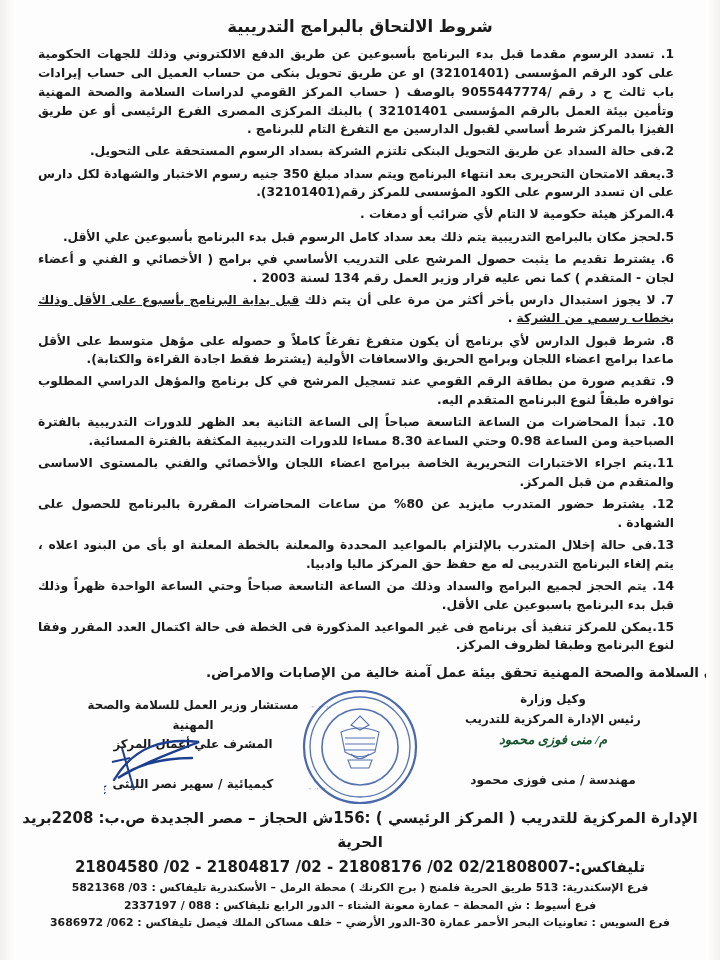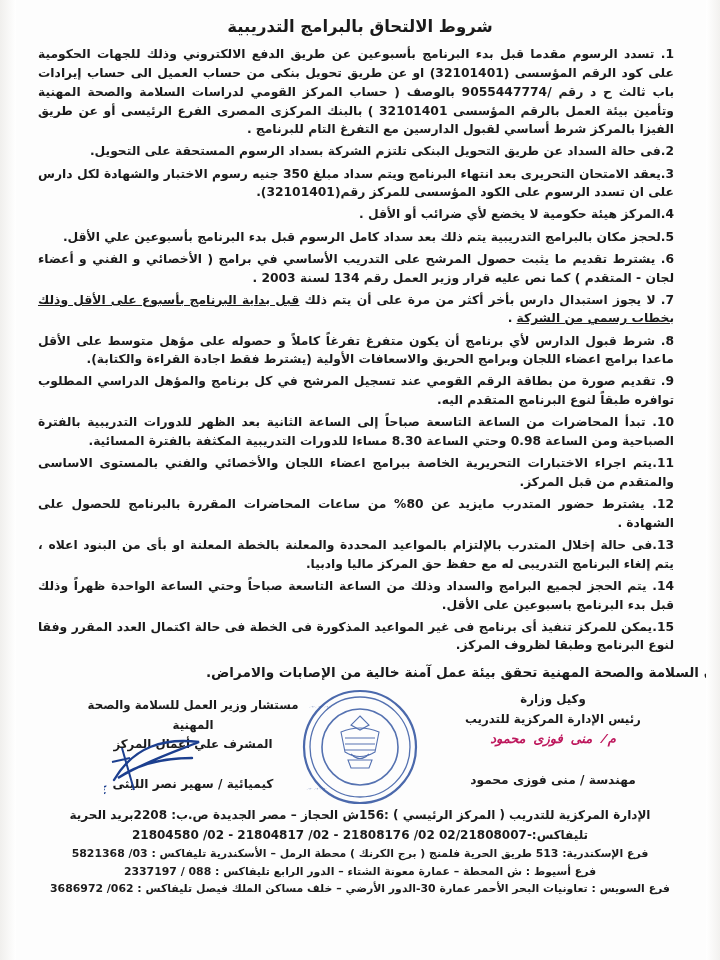--- a/index.html
+++ b/index.html
@@ -97,23 +97,23 @@
     line-height: 1.65;
   }
   .sig-right { right: 62px; top: 2px; width: 210px; }
   .sig-left  { left: 78px; top: 8px; width: 230px; }
   .sig-name {
     margin-top: 20px;
     font-size: 12.2px;
     font-weight: bold;
   }
   .handwriting {
-    font-family: Liberation Mono, monospace;
+    font-family: Liberation Serif, serif;
     font-style: italic;
-    color: #be185d;
+    color: #14532d;
     font-size: 13px;
     letter-spacing: 1px;
   }
   .scribble {
     position: absolute;
     left: 26px;
     top: 32px;
     width: 150px;
     height: 70px;
   }
@@ -126,21 +126,21 @@
     width: 118px;
     height: 118px;
   }
 
   .footer {
     margin-top: 6px;
     direction: rtl;
     text-align: center;
   }
   .footer-main {
-    font-size: 12px;
+    font-size: 15px;
     font-weight: bold;
     line-height: 1.62;
   }
   .footer-branch {
     font-size: 10.9px;
     font-weight: bold;
     line-height: 1.62;
   }
 </style>
 </head>
@@ -149,21 +149,21 @@
 <div class="page">
   <div class="scan-edge-left"></div>
   <div class="scan-edge-right"></div>
 
   <div class="doc-title">شروط الالتحاق بالبرامج التدريبية</div>
 
   <div class="clauses">
     <div class="clause"><span class="num">1.</span> <span>تسدد الرسوم مقدما قبل بدء البرنامج بأسبوعين عن طريق الدفع الالكتروني وذلك للجهات الحكومية على كود الرقم المؤسسى (32101401) او عن طريق تحويل بنكى من حساب العميل الى حساب إيرادات باب ثالث ح د رقم /9055447774 بالوصف ( حساب المركز القومي لدراسات السلامة والصحة المهنية وتأمين بيئة العمل بالرقم المؤسسى 32101401 ) بالبنك المركزى المصرى الفرع الرئيسى أو عن طريق الفيزا بالمركز شرط أساسي لقبول الدارسين مع التفرغ التام للبرنامج .</span></div>
     <div class="clause"><span class="num">2.</span><span>فى حالة السداد عن طريق التحويل البنكى تلتزم الشركة بسداد الرسوم المستحقة على التحويل.</span></div>
     <div class="clause"><span class="num">3.</span><span>يعقد الامتحان التحريرى بعد انتهاء البرنامج ويتم سداد مبلغ 350 جنيه رسوم الاختبار والشهادة لكل دارس على ان تسدد الرسوم على الكود المؤسسى للمركز رقم(32101401).</span></div>
-    <div class="clause"><span class="num">4.</span><span>المركز هيئة حكومية لا يخضع لأي ضرائب أو الأقل .</span></div>
+    <div class="clause"><span class="num">4.</span><span>المركز هيئة حكومية لا التام لأي ضرائب أو دمغات .</span></div>
     <div class="clause"><span class="num">5.</span><span>لحجز مكان بالبرامج التدريبية يتم ذلك بعد سداد كامل الرسوم قبل بدء البرنامج بأسبوعين علي الأقل.</span></div>
     <div class="clause"><span class="num">6.</span> <span>يشترط تقديم ما يثبت حصول المرشح على التدريب الأساسي في برامج ( الأخصائي و الفني و أعضاء لجان - المتقدم ) كما نص عليه قرار وزير العمل رقم 134 لسنة 2003 .</span></div>
     <div class="clause"><span class="num">7.</span> <span>لا يجوز استبدال دارس بأخر أكثر من مرة على أن يتم ذلك </span><span class="u">قبل بداية البرنامج بأسبوع على الأقل وذلك بخطاب رسمي من الشركة</span><span> .</span></div>
     <div class="clause"><span class="num">8.</span> <span>شرط قبول الدارس لأي برنامج  أن يكون متفرغ تفرغاً كاملاً و حصوله على مؤهل متوسط على الأقل ماعدا برامج اعضاء اللجان وبرامج الحريق والاسعافات الأولية (يشترط فقط اجادة القراءة والكتابة).</span></div>
     <div class="clause"><span class="num">9.</span> <span>تقديم صورة من بطاقة الرقم القومي عند تسجيل المرشح في كل برنامج والمؤهل الدراسي المطلوب توافره طبقاً لنوع البرنامج المتقدم اليه.</span></div>
     <div class="clause"><span class="num">10.</span> <span>تبدأ المحاضرات من الساعة التاسعة صباحاً إلى الساعة الثانية بعد الظهر للدورات التدريبية بالفترة الصباحية  ومن الساعة 0.98 وحتي الساعة 8.30 مساءا للدورات التدريبية المكثفة بالفترة المسائية.</span></div>
     <div class="clause"><span class="num">11.</span><span>يتم اجراء الاختبارات التحريرية الخاصة ببرامج اعضاء اللجان والأخصائي والفني بالمستوى الاساسى والمتقدم  من قبل المركز.</span></div>
     <div class="clause"><span class="num">12.</span> <span>يشترط حضور المتدرب مايزيد عن 80% من ساعات المحاضرات المقررة بالبرنامج للحصول على الشهادة .</span></div>
     <div class="clause"><span class="num">13.</span><span>فى حالة إخلال المتدرب بالإلتزام بالمواعيد المحددة والمعلنة بالخطة المعلنة او بأى  من البنود  اعلاه ، يتم إلغاء البرنامج التدريبى له مع حفظ حق المركز ماليا وادبيا.</span></div>
     <div class="clause"><span class="num">14.</span> <span>يتم الحجز لجميع البرامج والسداد وذلك من الساعة التاسعة  صباحاً وحتي الساعة الواحدة ظهراً وذلك قبل بدء البرنامج باسبوعين على الأقل.</span></div>

